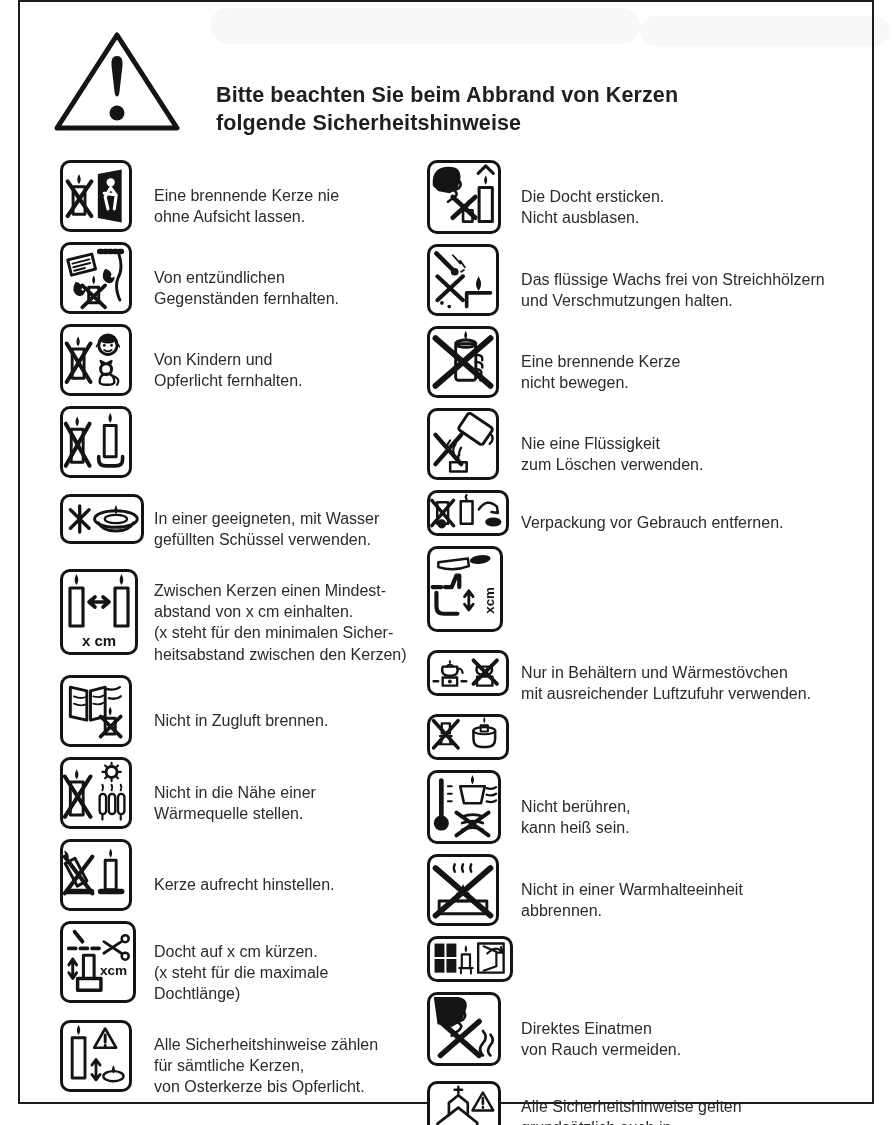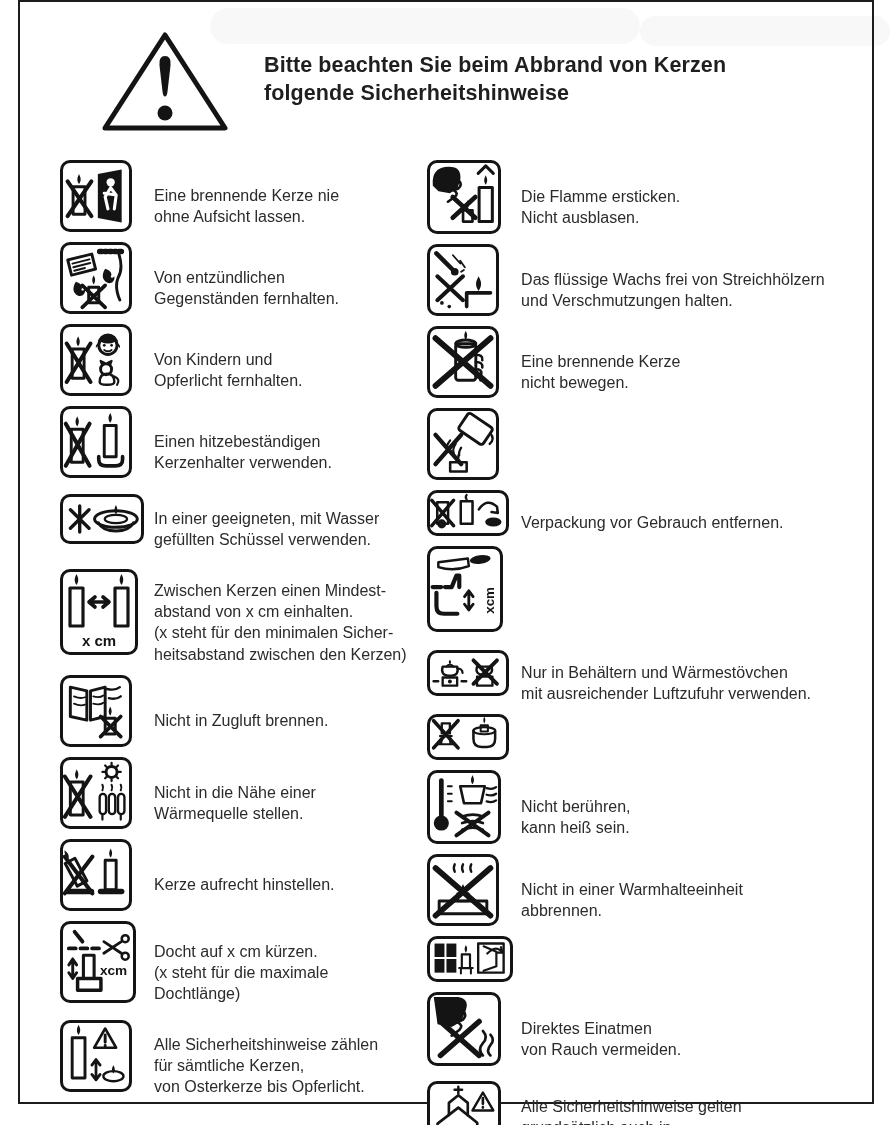--- a/index.html
+++ b/index.html
@@ -1,19 +1,19 @@
 <!DOCTYPE html>
 <html><head>
 <meta charset="utf-8">
 <style>
   html,body{margin:0;padding:0;background:#fff;}
   body{width:892px;height:1125px;position:relative;font-family:"Liberation Sans",sans-serif;color:#262626;overflow:hidden;}
   .smudge{position:absolute;background:#f8f8f8;border-radius:24px;}
   .page{position:absolute;left:18px;top:0;width:856px;height:1104px;border:2px solid #1c1c1c;background:transparent;box-sizing:border-box;}
-  .header{display:flex;gap:32px;padding:26px 0 0 30px;align-items:flex-start;margin-left:48px;}
+  .header{display:flex;gap:32px;padding:26px 0 0 30px;align-items:flex-end;}
   .title{padding-top:24px;font-size:21.5px;font-weight:700;line-height:1.3;color:#1f1f1f;letter-spacing:.1px;}
   .columns{display:flex;padding:22px 0 0 40px;}
   .col-left{width:368px;}
   .col-right{width:446px;}
   .row{display:flex;align-items:center;margin-bottom:10px;}
   .icon{flex:none;width:94px;display:flex;justify-content:flex-start;align-items:center;}
   .icon svg{display:block;}
   .pic{border:3px solid #141414;border-radius:10px;background:#fff;}
   .text{font-size:16px;line-height:1.32;color:#2b2b2b;margin-top:20px;}
   .line{white-space:nowrap;}
@@ -112,24 +112,20 @@
               <g fill="none" stroke="#141414" stroke-width="3.2" stroke-linecap="round" stroke-linejoin="round">
                 <rect x="9" y="22" width="13" height="36"></rect>
                 <path d="M15.5 19c-3.5-5-1-8.5 0-11 1 2.5 3.5 6 0 11z" fill="#141414" stroke="none"></path>
                 <path d="M3 16 L29 62 M29 16 L3 62" stroke-width="4.4"></path>
                 <rect x="45" y="18" width="13" height="34"></rect>
                 <path d="M51.5 15c-3.5-5-1-8.5 0-11 1 2.5 3.5 6 0 11z" fill="#141414" stroke="none"></path>
                 <path d="M39 52 v3 q0 7 8 7 h10 q8 0 8 -7 v-3" stroke-width="4"></path>
               </g>
             </svg>
           </span>
-    <div class="text">
-            <div class="line">Einen hitzebeständigen</div>
-            <div class="line">Kerzenhalter verwenden.</div>
-          </div>
   </div>
         <div class="row">
     <span class="icon">
             <svg class="pic" width="78" height="44" viewBox="0 0 84 44">
               <g fill="none" stroke="#141414" stroke-width="3.2" stroke-linecap="round" stroke-linejoin="round">
                 <path d="M8 12 L28 32 M28 12 L8 32 M18 8 V36" stroke-width="3.6"></path>
                 <ellipse cx="57" cy="22" rx="23" ry="9"></ellipse>
                 <path d="M38 26 q5 9 19 9 q14 0 19 -9"></path>
                 <ellipse cx="57" cy="22" rx="12" ry="4.5" stroke-width="2.4"></ellipse>
                 <path d="M57 17c-3-4.5-1-7.5 0-10 1 2.5 3 5.5 0 10z" fill="#141414" stroke="none"></path>
@@ -273,21 +269,21 @@
                 <rect x="35" y="50" width="10" height="12" stroke-width="2.8"></rect>
                 <path d="M40 48c-2.5-4-1-6.5 0-8.5 1 2 2.5 4.5 0 8.5z" fill="#141414" stroke="none"></path>
                 <path d="M24 36 L48 58 M48 36 L24 58" stroke-width="4.8"></path>
                 <rect x="52" y="26" width="14" height="36"></rect>
                 <path d="M59 23c-3-4.5-1-7.5 0-10 1 2.5 3 5.5 0 10z" fill="#141414" stroke="none"></path>
                 <path d="M51 11 l8 -8 8 8"></path>
               </g>
             </svg>
           </span>
     <div class="text">
-            <div class="line">Die Flamme ersticken.</div>
+            <div class="line">Die Docht ersticken.</div>
             <div class="line">Nicht ausblasen.</div>
           </div>
   </div>
         <div class="row">
     <span class="icon">
             <svg class="pic" width="66" height="66" viewBox="0 0 72 72">
               <g fill="none" stroke="#141414" stroke-width="3.2" stroke-linecap="round" stroke-linejoin="round">
                 <path d="M7 7 L24 24" stroke-width="5"></path>
                 <circle cx="27" cy="27" r="4.2" fill="#141414" stroke="none"></circle>
                 <path d="M33 15 l5 7 M25 9 l8 9 M37 25 l-3 2" stroke-width="2"></path>
@@ -329,20 +325,24 @@
                   <rect x="32" y="8" width="32" height="22" rx="3"></rect>
                   <path d="M64 14 q8 2 6 10" stroke-width="2.6"></path>
                 </g>
                 <path d="M28 36 q-4 6 -2 10 M22 32 q-5 6 -3 11 M34 40 q-3 5 -2 8" stroke-width="2.4"></path>
                 <path d="M6 26 L34 58 M34 26 L6 58" stroke-width="4.8"></path>
                 <rect x="22" y="56" width="18" height="10" stroke-width="2.8"></rect>
                 <path d="M31 54c-2.5-4-1-6.5 0-8.5 1 2 2.5 4.5 0 8.5z" fill="#141414" stroke="none"></path>
               </g>
             </svg>
           </span>
+    <div class="text">
+            <div class="line">Nie eine Flüssigkeit</div>
+            <div class="line">zum Löschen verwenden.</div>
+          </div>
   </div>
         <div class="row">
     <span class="icon">
             <svg class="pic" width="76" height="40" viewBox="0 0 84 44">
               <g fill="none" stroke="#141414" stroke-width="3.2" stroke-linecap="round" stroke-linejoin="round">
                 <rect x="8" y="10" width="12" height="24" stroke-width="2.8"></rect>
                 <path d="M2 8 L26 36 M26 8 L2 36" stroke-width="3.8"></path>
                 <circle cx="13" cy="34" r="5" fill="#141414" stroke="none"></circle>
                 <rect x="34" y="9" width="13" height="25" stroke-width="2.8"></rect>
                 <path d="M40.5 7 q-2 -3 0 -5" stroke-width="2.4"></path>

